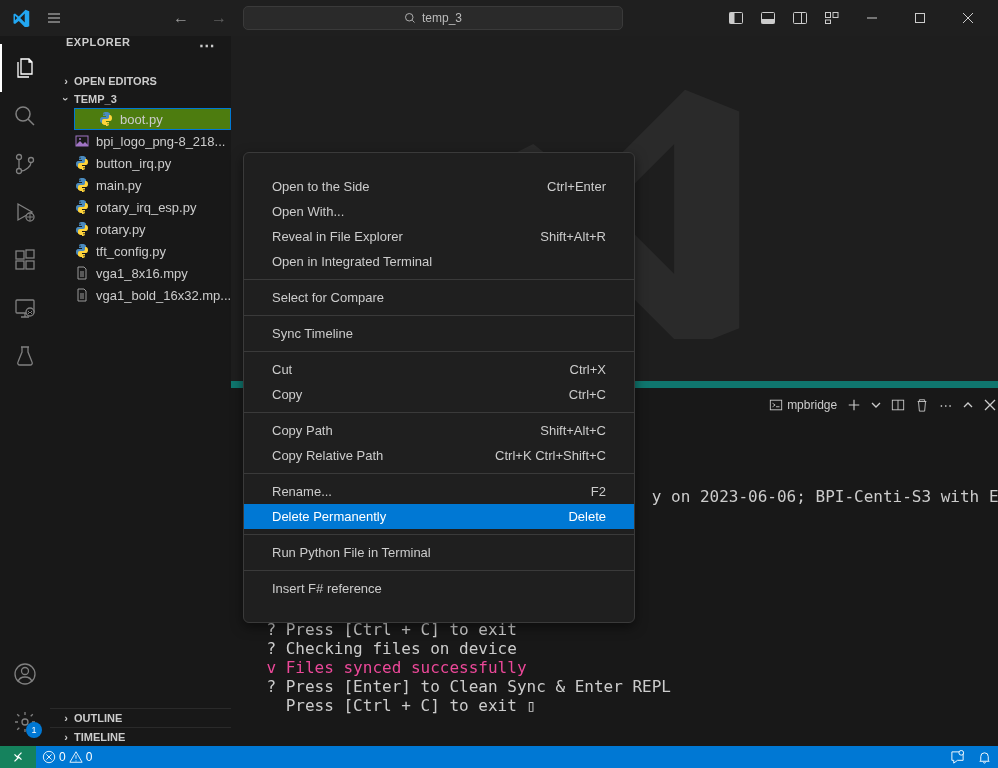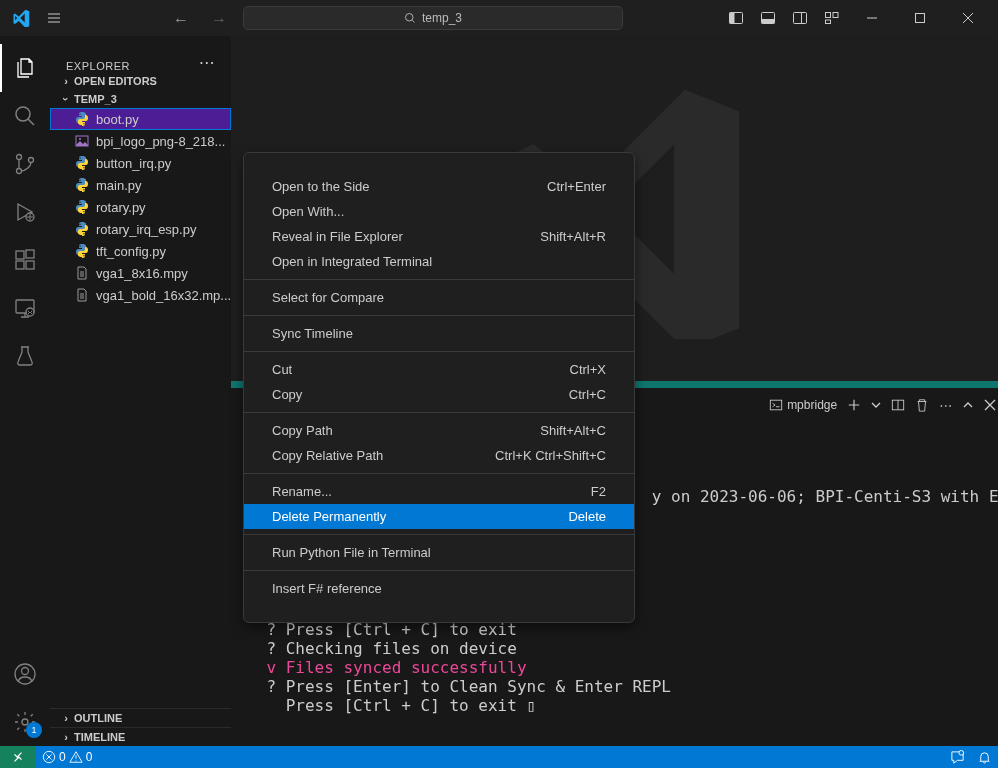--- a/index.html
+++ b/index.html
@@ -130,24 +130,25 @@
   .sidebar {
     width: 215px;
     background: #181818;
     display: flex;
     flex-direction: column;
   }
   .sidebar-header {
     height: 36px;
     padding: 0 16px;
     display: flex;
-    align-items: flex-end;
+    align-items: flex-start;
     justify-content: space-between;
     font-size: 11px;
     letter-spacing: 0.5px;
+    font-weight: bold;
   }
   .sidebar-header .dots { font-size: 16px; color: #cccccc; }
   .section {
     display: flex;
     align-items: center;
     padding: 3px 8px;
     font-size: 11px;
     font-weight: 600;
     color: #cccccc;
   }
@@ -165,21 +166,22 @@
     padding: 2px 0 2px 22px;
     height: 22px;
     font-size: 13px;
     color: #cccccc;
     white-space: nowrap;
     overflow: hidden;
   }
   .file-item.selected {
     outline: 1px solid #0078d4;
     outline-offset: -1px;
-    background: #4c1d95;
+    background: #4d7c0f;
+    margin-left: 24px;
   }
   .file-icon {
     width: 20px;
     display: inline-flex;
     align-items: center;
     justify-content: center;
     margin-right: 4px;
   }
 
   .sidebar-bottom .section { border-top: 1px solid #2a2a2a; }
@@ -494,30 +496,30 @@
           </span>
           <span>main.py</span>
         </div>
         <div class="file-item">
           <span class="file-icon">
             <svg width="16" height="16" viewBox="0 0 16 16">
               <path fill="#4B8BBE" d="M8 1c-3 0-3 1.5-3 1.5V5h3v1H4S2 6 2 9s2 3 2 3h1v-2s0-2 2-2h3s2 0 2-2V3s0-2-4-2zM6 2.5a.7.7 0 110 1.4.7.7 0 010-1.4z"></path>
               <path fill="#FFD43B" d="M8 15c3 0 3-1.5 3-1.5V11H8v-1h4s2 0 2-3-2-3-2-3h-1v2s0 2-2 2H6s-2 0-2 2v2s0 2 4 2zm2-1.5a.7.7 0 110-1.4.7.7 0 010 1.4z"></path>
             </svg>
           </span>
-          <span>rotary.py</span>
+          <span>rotary_irq_esp.py</span>
         </div>
         <div class="file-item">
           <span class="file-icon">
             <svg width="16" height="16" viewBox="0 0 16 16">
               <path fill="#4B8BBE" d="M8 1c-3 0-3 1.5-3 1.5V5h3v1H4S2 6 2 9s2 3 2 3h1v-2s0-2 2-2h3s2 0 2-2V3s0-2-4-2zM6 2.5a.7.7 0 110 1.4.7.7 0 010-1.4z"></path>
               <path fill="#FFD43B" d="M8 15c3 0 3-1.5 3-1.5V11H8v-1h4s2 0 2-3-2-3-2-3h-1v2s0 2-2 2H6s-2 0-2 2v2s0 2 4 2zm2-1.5a.7.7 0 110-1.4.7.7 0 010 1.4z"></path>
             </svg>
           </span>
-          <span>rotary_irq_esp.py</span>
+          <span>rotary.py</span>
         </div>
         <div class="file-item">
           <span class="file-icon">
             <svg width="16" height="16" viewBox="0 0 16 16">
               <path fill="#4B8BBE" d="M8 1c-3 0-3 1.5-3 1.5V5h3v1H4S2 6 2 9s2 3 2 3h1v-2s0-2 2-2h3s2 0 2-2V3s0-2-4-2zM6 2.5a.7.7 0 110 1.4.7.7 0 010-1.4z"></path>
               <path fill="#FFD43B" d="M8 15c3 0 3-1.5 3-1.5V11H8v-1h4s2 0 2-3-2-3-2-3h-1v2s0 2-2 2H6s-2 0-2 2v2s0 2 4 2zm2-1.5a.7.7 0 110-1.4.7.7 0 010 1.4z"></path>
             </svg>
           </span>
           <span>tft_config.py</span>
         </div>

